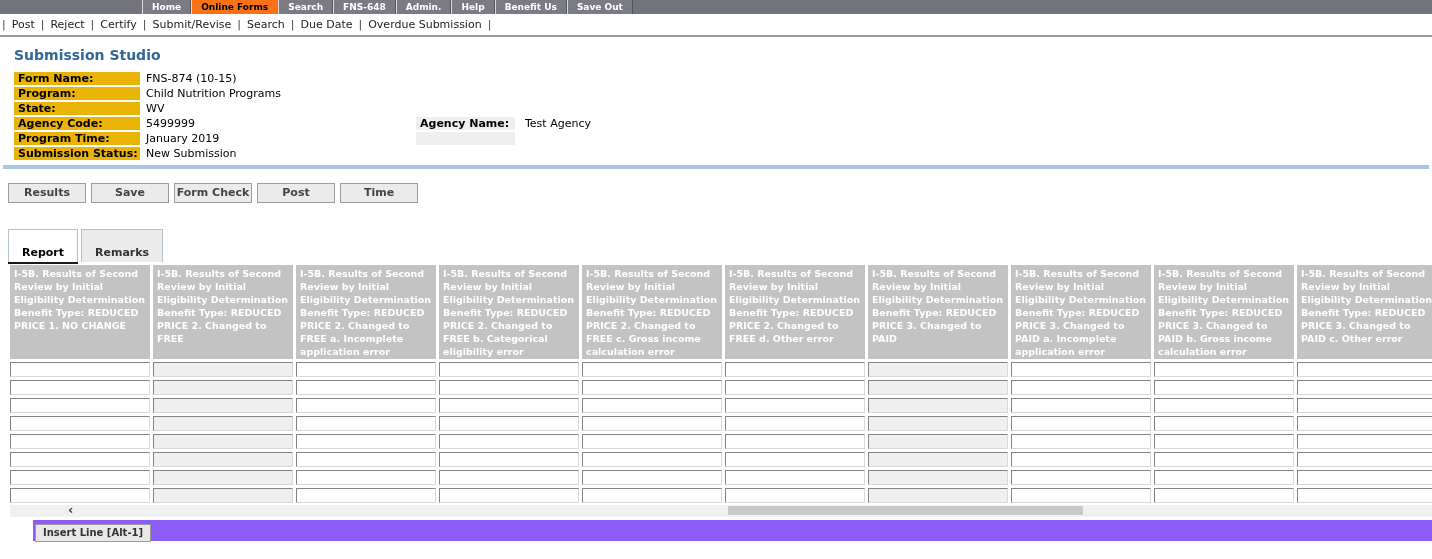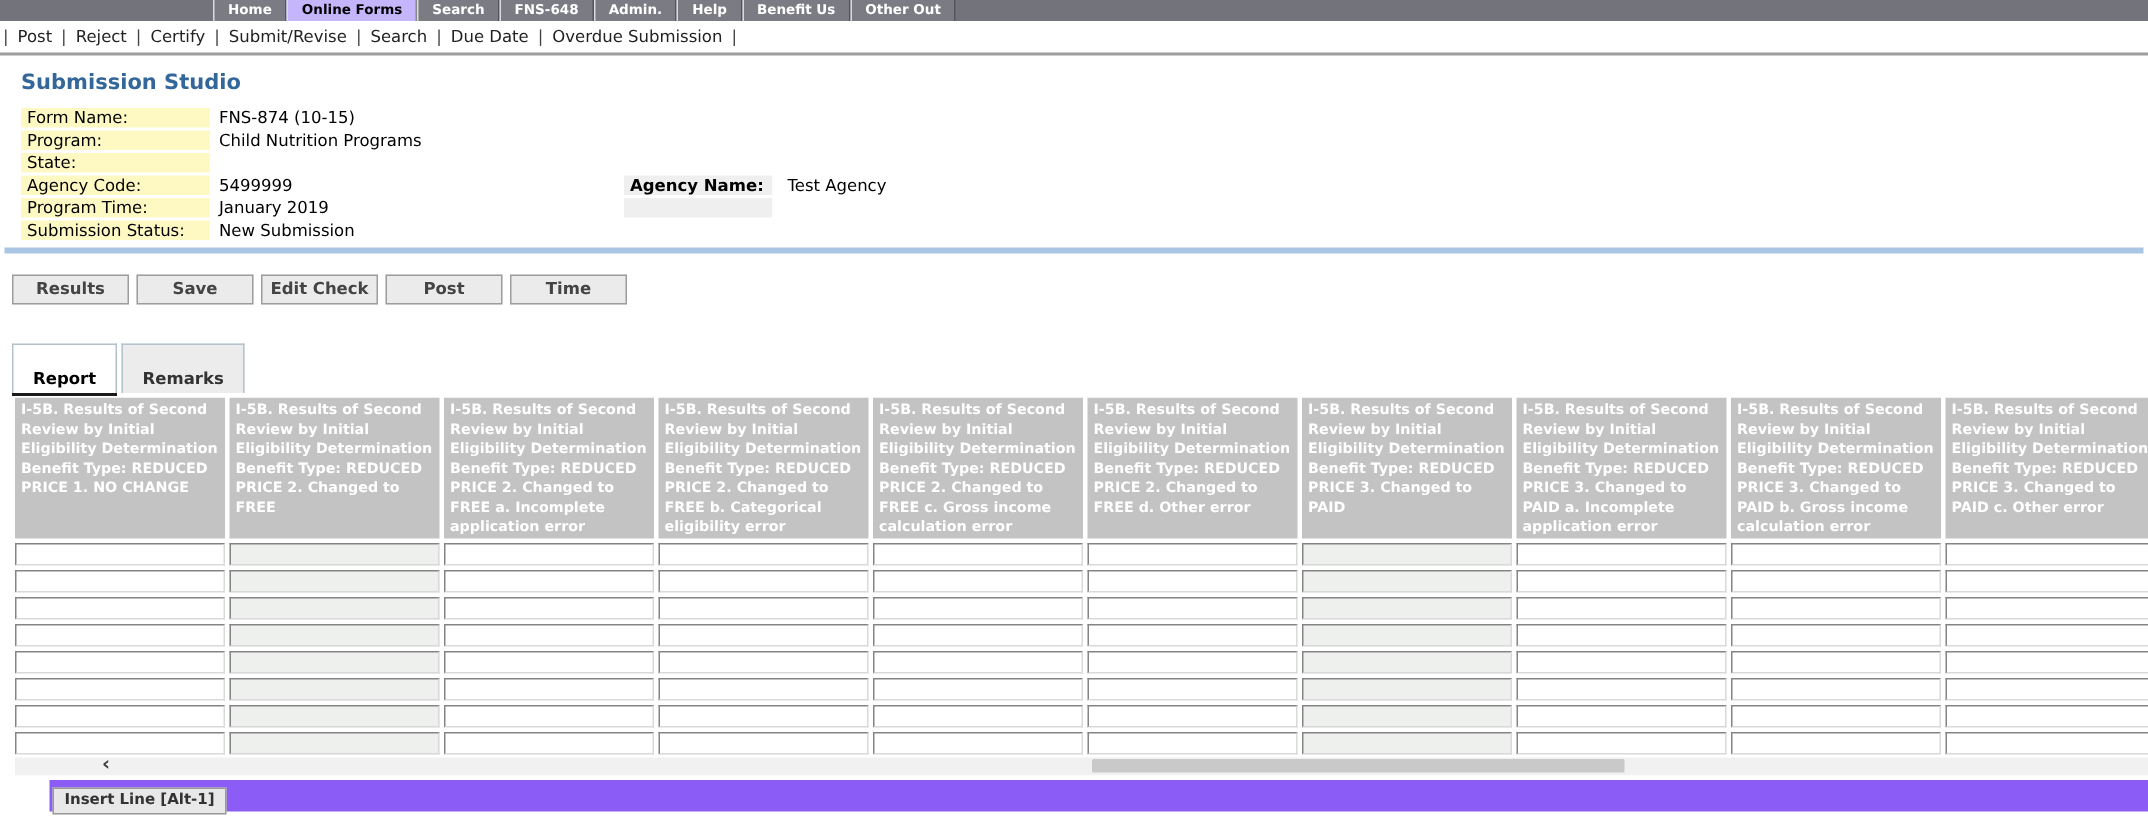--- a/index.html
+++ b/index.html
@@ -6,31 +6,31 @@
   body{
     width:1432px;height:559px;overflow:hidden;background:#fff;
     font-family:"DejaVu Sans","Liberation Sans",sans-serif;color:#000;
   }
   
   .topnav{height:14px;background:#73737c;padding-left:142px;display:flex;align-items:stretch;}
   .navtab{
     background:#7b7b84;color:#fff;font-size:9px;font-weight:bold;line-height:14px;
     padding:0 9px;border-left:1px solid #d9d9de;border-right:1px solid #54545e;cursor:pointer;white-space:nowrap;
   }
-  .navtab.active{background:#c4b5fd;color:#000;border-right:1px solid #8a8a8a;}
+  .navtab.active{background:#f97316;color:#000;border-right:1px solid #8a8a8a;}
   
   .menubar{font-size:11px;color:#222;padding:4px 2px 4px 2px;border-bottom:2px solid #9c9c9c;white-space:nowrap;}
   .menubar .mitem{margin:0 6px;cursor:pointer;}
   .menubar .sep{color:#444;}
   
   .title{color:#336699;font-size:14px;font-weight:bold;margin:10px 0 9px 14px;}
   
   .details{margin-left:14px;}
   .drow{display:flex;height:13px;margin-bottom:2px;font-size:11px;line-height:13px;white-space:nowrap;}
-  .dlabel{width:122px;flex:0 0 122px;background:#fef9c3;font-weight:normal;padding-left:4px;}
+  .dlabel{width:122px;flex:0 0 122px;background:#eab308;font-weight:bold;padding-left:4px;}
   .dval{width:268px;flex:0 0 268px;padding-left:6px;background:#fff;}
   .dlabel2{width:95px;flex:0 0 95px;background:#efefef;font-weight:bold;padding-left:4px;margin-left:2px;}
   .dval2{padding-left:10px;background:#fff;}
   
   .blue-bar{height:4px;background:#a9c6e4;margin:5px 3px 0 3px;}
   
   .toolbar{margin:12px 0 0 8px;height:21px;}
   .btn{
     display:inline-block;box-sizing:border-box;width:78px;height:20px;line-height:17px;text-align:center;
     background:#ebebeb;border:1px solid #9d9d9d;font-family:inherit;font-weight:bold;font-size:11px;color:#444;
@@ -73,38 +73,39 @@
 <body>
 
 <div class="topnav">
     <div class="navtab">Home</div>
     <div class="navtab active">Online Forms</div>
     <div class="navtab">Search</div>
     <div class="navtab">FNS-648</div>
     <div class="navtab">Admin.</div>
     <div class="navtab">Help</div>
     <div class="navtab">Benefit Us</div>
-    <div class="navtab">Other Out</div>
+    <div class="navtab">Save Out</div>
   </div>
 
 <div class="menubar"><span class="sep">|</span><span class="mitem">Post</span><span class="sep">|</span><span class="mitem">Reject</span><span class="sep">|</span><span class="mitem">Certify</span><span class="sep">|</span><span class="mitem">Submit/Revise</span><span class="sep">|</span><span class="mitem">Search</span><span class="sep">|</span><span class="mitem">Due Date</span><span class="sep">|</span><span class="mitem">Overdue Submission</span><span class="sep">|</span></div>
 
 <div class="title">Submission Studio</div>
 
 <div class="details">
     <div class="drow">
       <div class="dlabel">Form Name:</div>
       <div class="dval">FNS-874 (10-15)</div>
     </div>
     <div class="drow">
       <div class="dlabel">Program:</div>
       <div class="dval">Child Nutrition Programs</div>
     </div>
     <div class="drow">
       <div class="dlabel">State:</div>
+      <div class="dval">WV</div>
     </div>
     <div class="drow">
       <div class="dlabel">Agency Code:</div>
       <div class="dval">5499999</div>
       <div class="dlabel2">Agency Name:</div>
       <div class="dval2">Test Agency</div>
     </div>
     <div class="drow">
       <div class="dlabel">Program Time:</div>
       <div class="dval">January 2019</div>
@@ -112,21 +113,21 @@
       <div class="dval2"></div>
     </div>
     <div class="drow">
       <div class="dlabel">Submission Status:</div>
       <div class="dval">New Submission</div>
     </div>
   </div>
 
 <div class="blue-bar"></div>
 
-<div class="toolbar"><button class="btn">Results</button><button class="btn">Save</button><button class="btn">Edit Check</button><button class="btn">Post</button><button class="btn">Time</button></div>
+<div class="toolbar"><button class="btn">Results</button><button class="btn">Save</button><button class="btn">Form Check</button><button class="btn">Post</button><button class="btn">Time</button></div>
 
 <div class="tabs">
     <div class="tab active">Report</div>
     <div class="tab">Remarks</div>
   </div>
 
 <div class="report">
   <div class="rheader">
       <div class="hcell">I-5B. Results of Second Review by Initial Eligibility Determination Benefit Type: REDUCED PRICE 1. NO CHANGE</div>
       <div class="hcell">I-5B. Results of Second Review by Initial Eligibility Determination Benefit Type: REDUCED PRICE 2. Changed to FREE</div>

